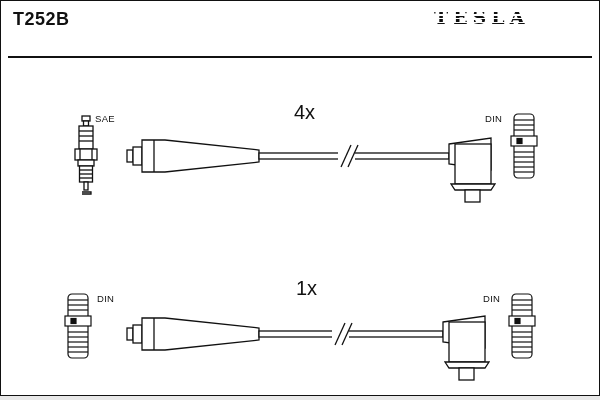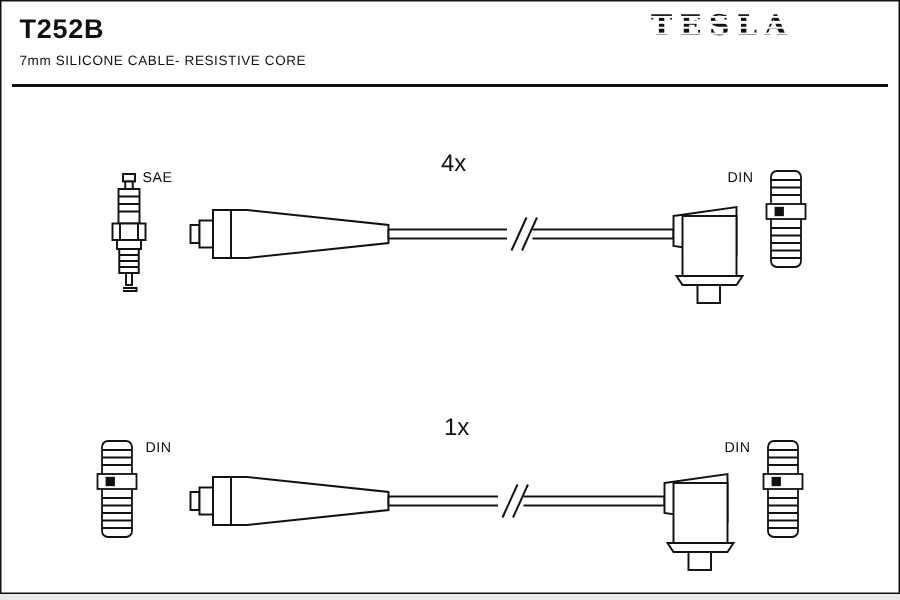--- a/index.html
+++ b/index.html
@@ -26,21 +26,21 @@
     font-family:"DejaVu Serif", serif;
     font-size:19px;font-weight:bold;letter-spacing:5px;line-height:1;
     background-image:repeating-linear-gradient(to bottom,#111 0px,#111 2.4px,#ffffff 2.4px,#ffffff 3.8px);
     -webkit-background-clip:text;background-clip:text;color:transparent;margin-left:40px;
   }
   .divider{
     position:absolute;left:7px;right:7px;top:55px;
     border-top:2px solid #111;height:0;
   }
   .qty{
-    position:absolute;font-size:16px;font-weight:500;
+    position:absolute;font-size:20px;font-weight:500;
   }
   .qty-1{left:293px;top:100px;}
   .qty-2{left:295px;top:276px;}
   .conn-label{
     position:absolute;font-size:9.5px;font-weight:normal;letter-spacing:.3px;
   }
   .lbl-sae{left:94px;top:112px;}
   .lbl-din-r1{left:484px;top:112px;}
   .lbl-din-l2{left:96px;top:292px;}
   .lbl-din-r2{left:482px;top:292px;}
@@ -52,21 +52,20 @@
   .cable-1{left:116px;top:122px;}
   .cable-2{left:110px;top:300px;}
   svg{display:block;}
 </style>
 </head>
 <body>
 
 <div class="page">
 
   <div class="part-number">T252B</div>
-  <div class="subtitle">7mm SILICONE CABLE- RESISTIVE CORE</div>
   <div class="brand">TESLA</div>
   <div class="divider"></div>
 
   <span class="icon plug">
     <svg width="38" height="82" viewBox="0 0 38 82">
       <g fill="#fff" stroke="#111" stroke-width="1.3">
         <rect x="15" y="1" width="8" height="5"></rect>
         <rect x="16.5" y="6" width="5" height="5"></rect>
         <rect x="12" y="11" width="14" height="23"></rect>
         <line x1="12" y1="16" x2="26" y2="16"></line>

